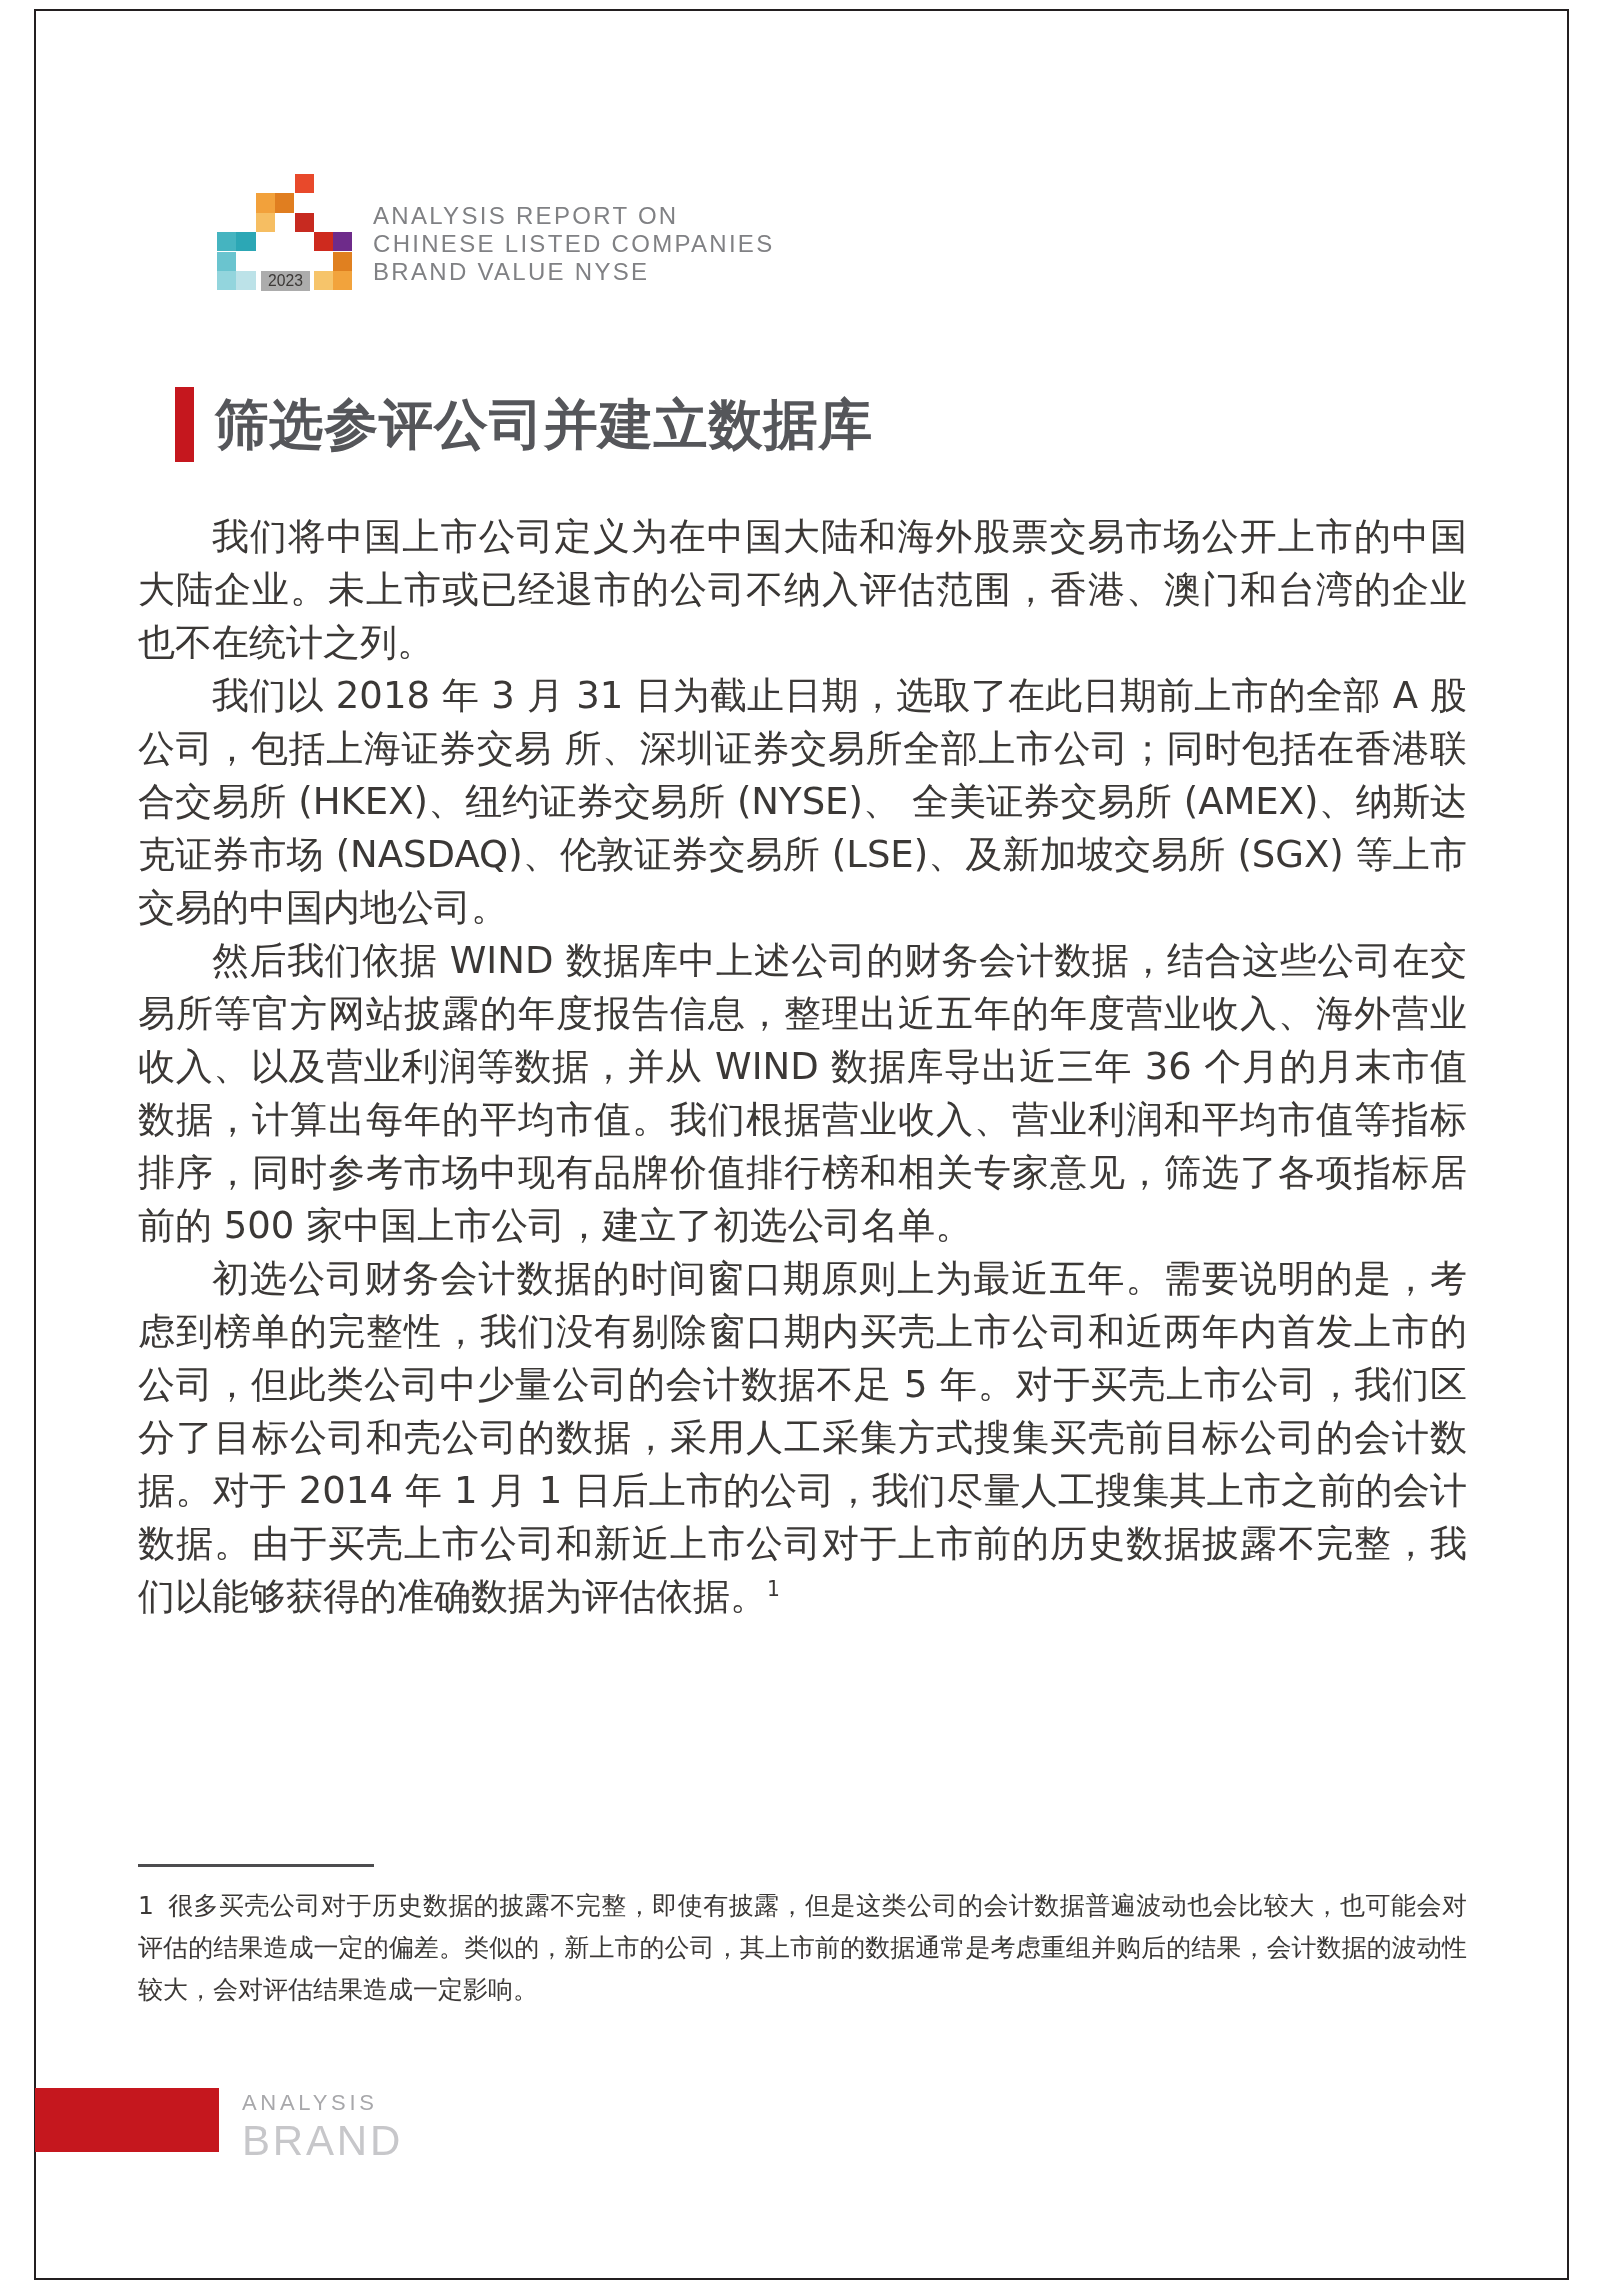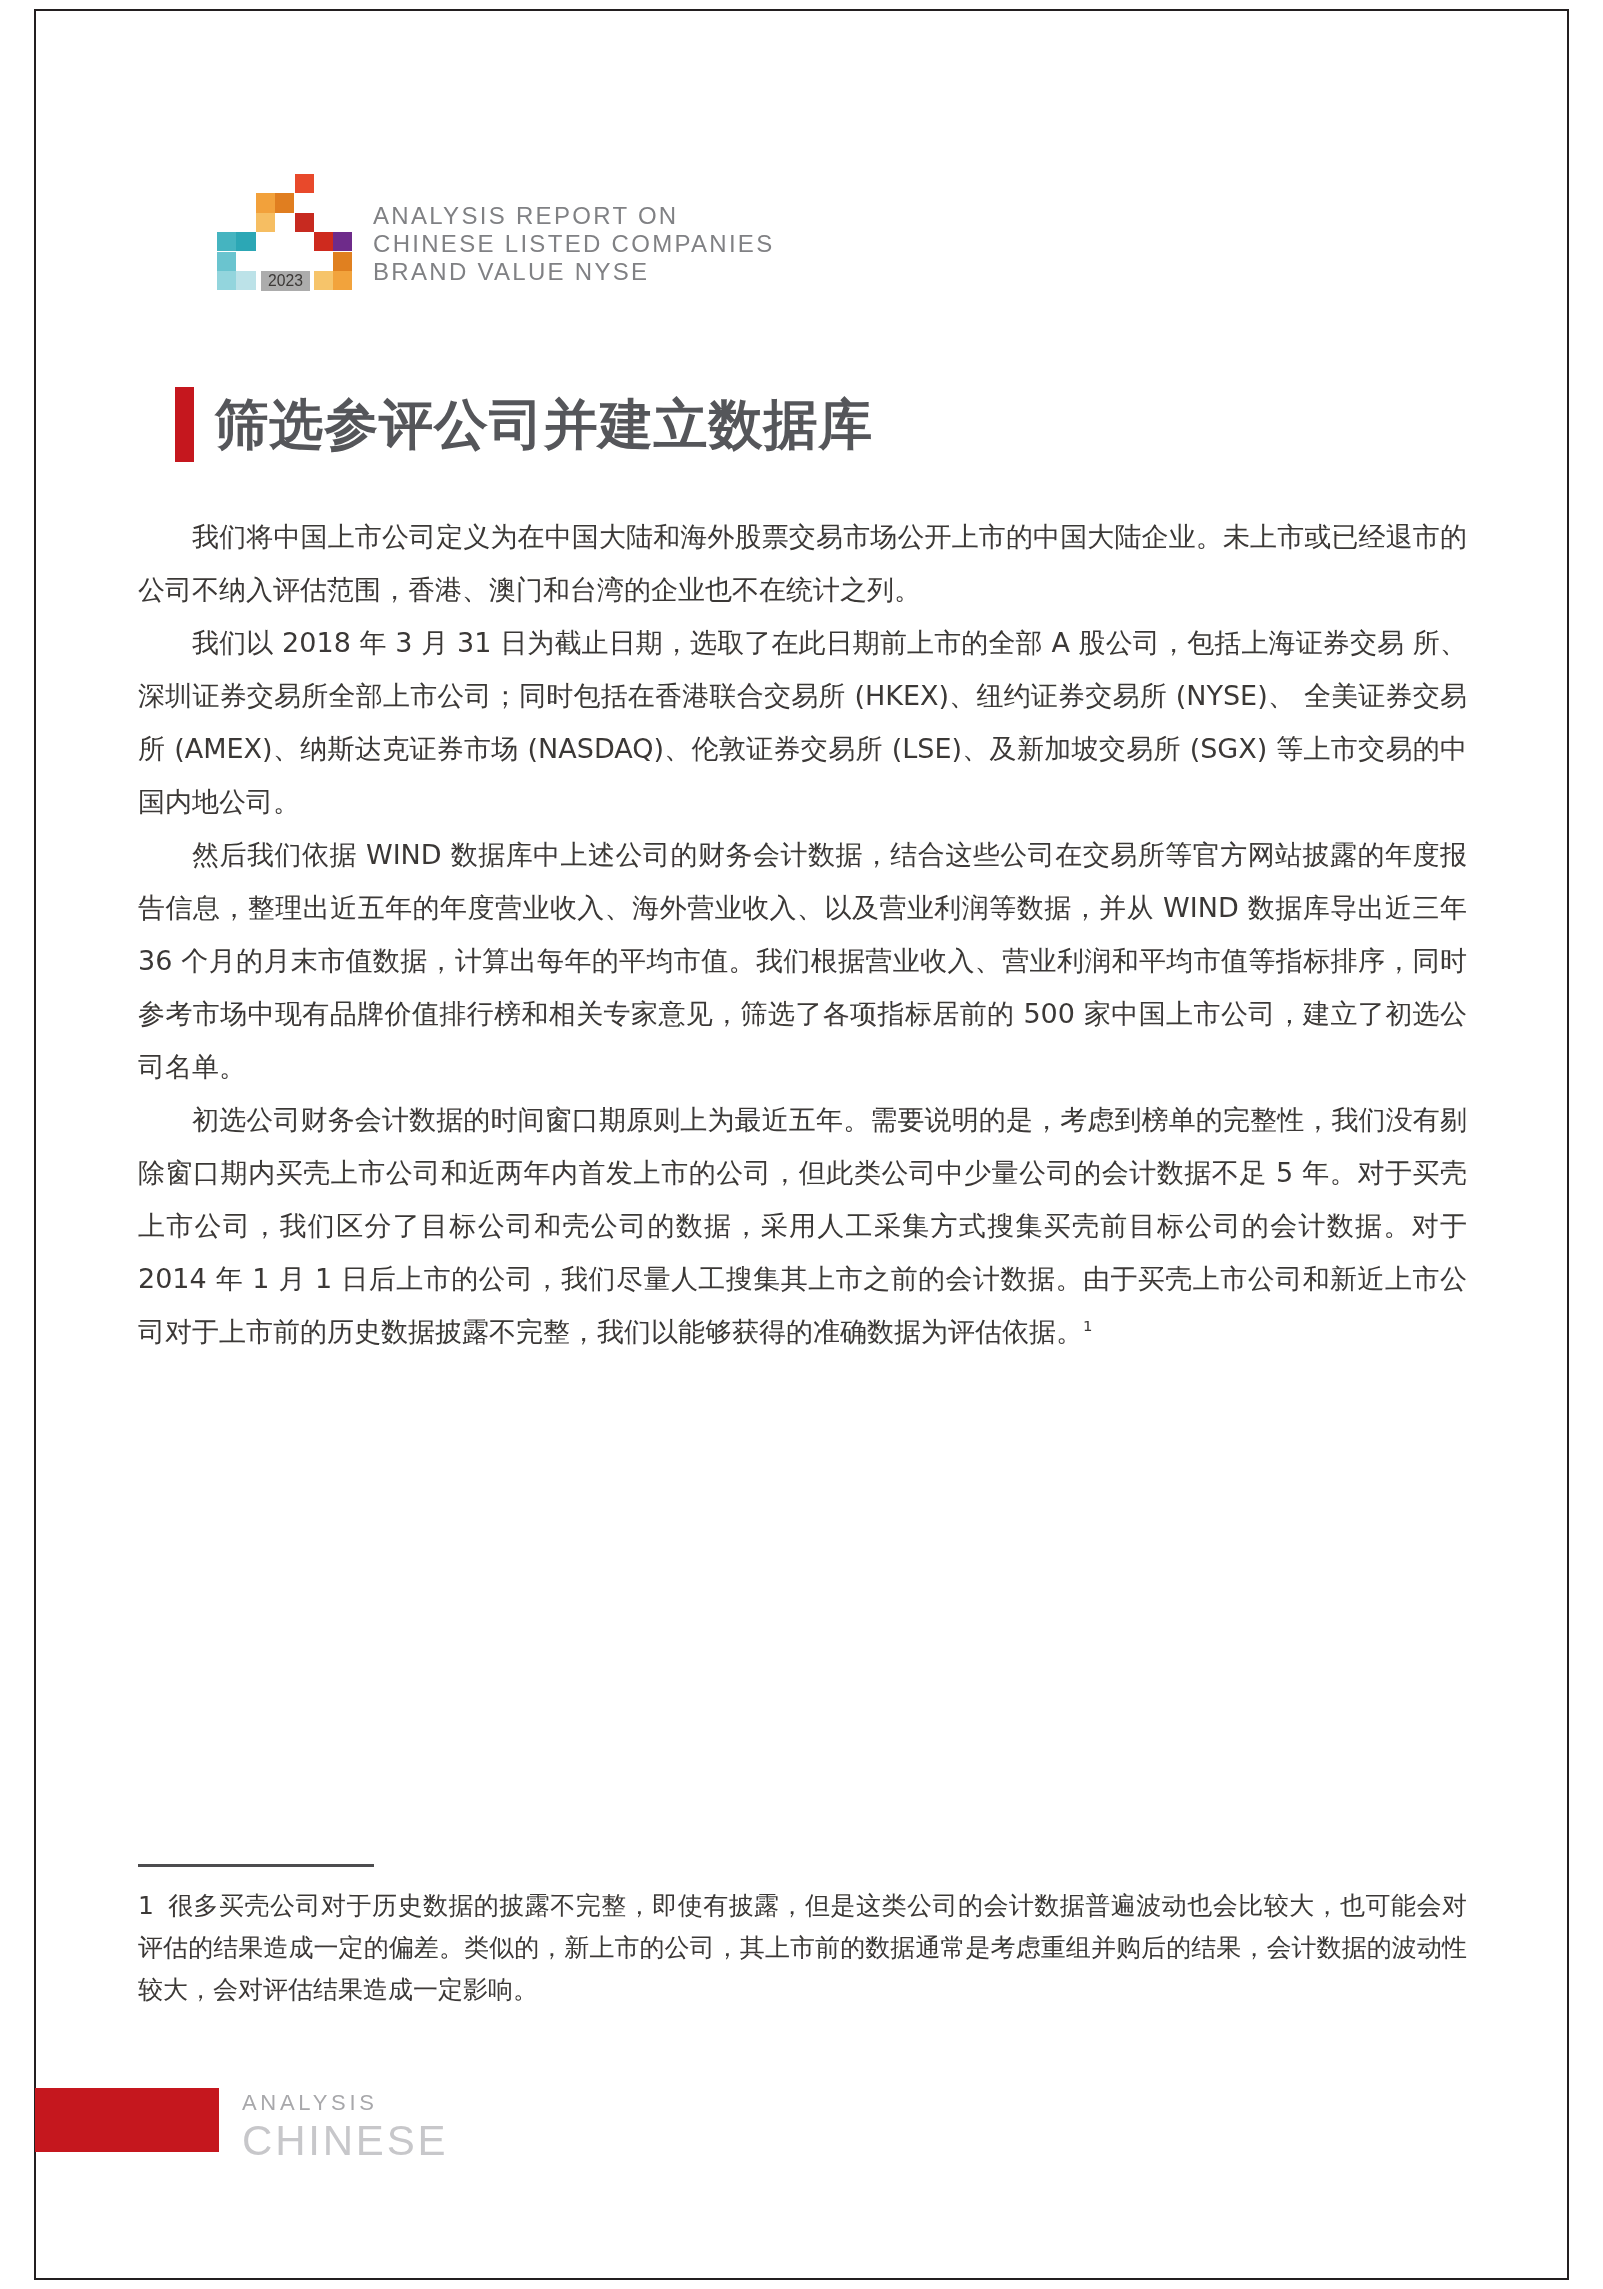--- a/index.html
+++ b/index.html
@@ -77,21 +77,21 @@
     line-height: 75px;
     white-space: nowrap;
   }
 
   
   .body-text {
     position: absolute;
     left: 138px; top: 510px;
     width: 1329px;
     color: #3B3836;
-    font-size: 27px;
+    font-size: 37px;
     line-height: 53px;
     text-align: justify;
   }
   .body-text p {
     margin: 0;
     text-indent: 2em;
   }
   .body-text sup {
     font-size: 55%;
     vertical-align: super;
@@ -192,18 +192,18 @@
   <div class="footnote-sep"></div>
 
   <div class="footnote">
     <span class="fn-marker">1</span><span>很多买壳公司对于历史数据的披露不完整，即使有披露，但是这类公司的会计数据普遍波动也会比较大，也可能会对评估的结果造成一定的偏差。类似的，新上市的公司，其上市前的数据通常是考虑重组并购后的结果，会计数据的波动性较大，会对评估结果造成一定影响。</span>
   </div>
 
   <footer>
     <div class="footer-red"></div>
     <div class="footer-words">
       <div class="fw1">ANALYSIS</div>
-      <div class="fw2">CHINESE</div>
+      <div class="fw2">BRAND</div>
     </div>
   </footer>
 
 </div>
 
 
 </body></html>

